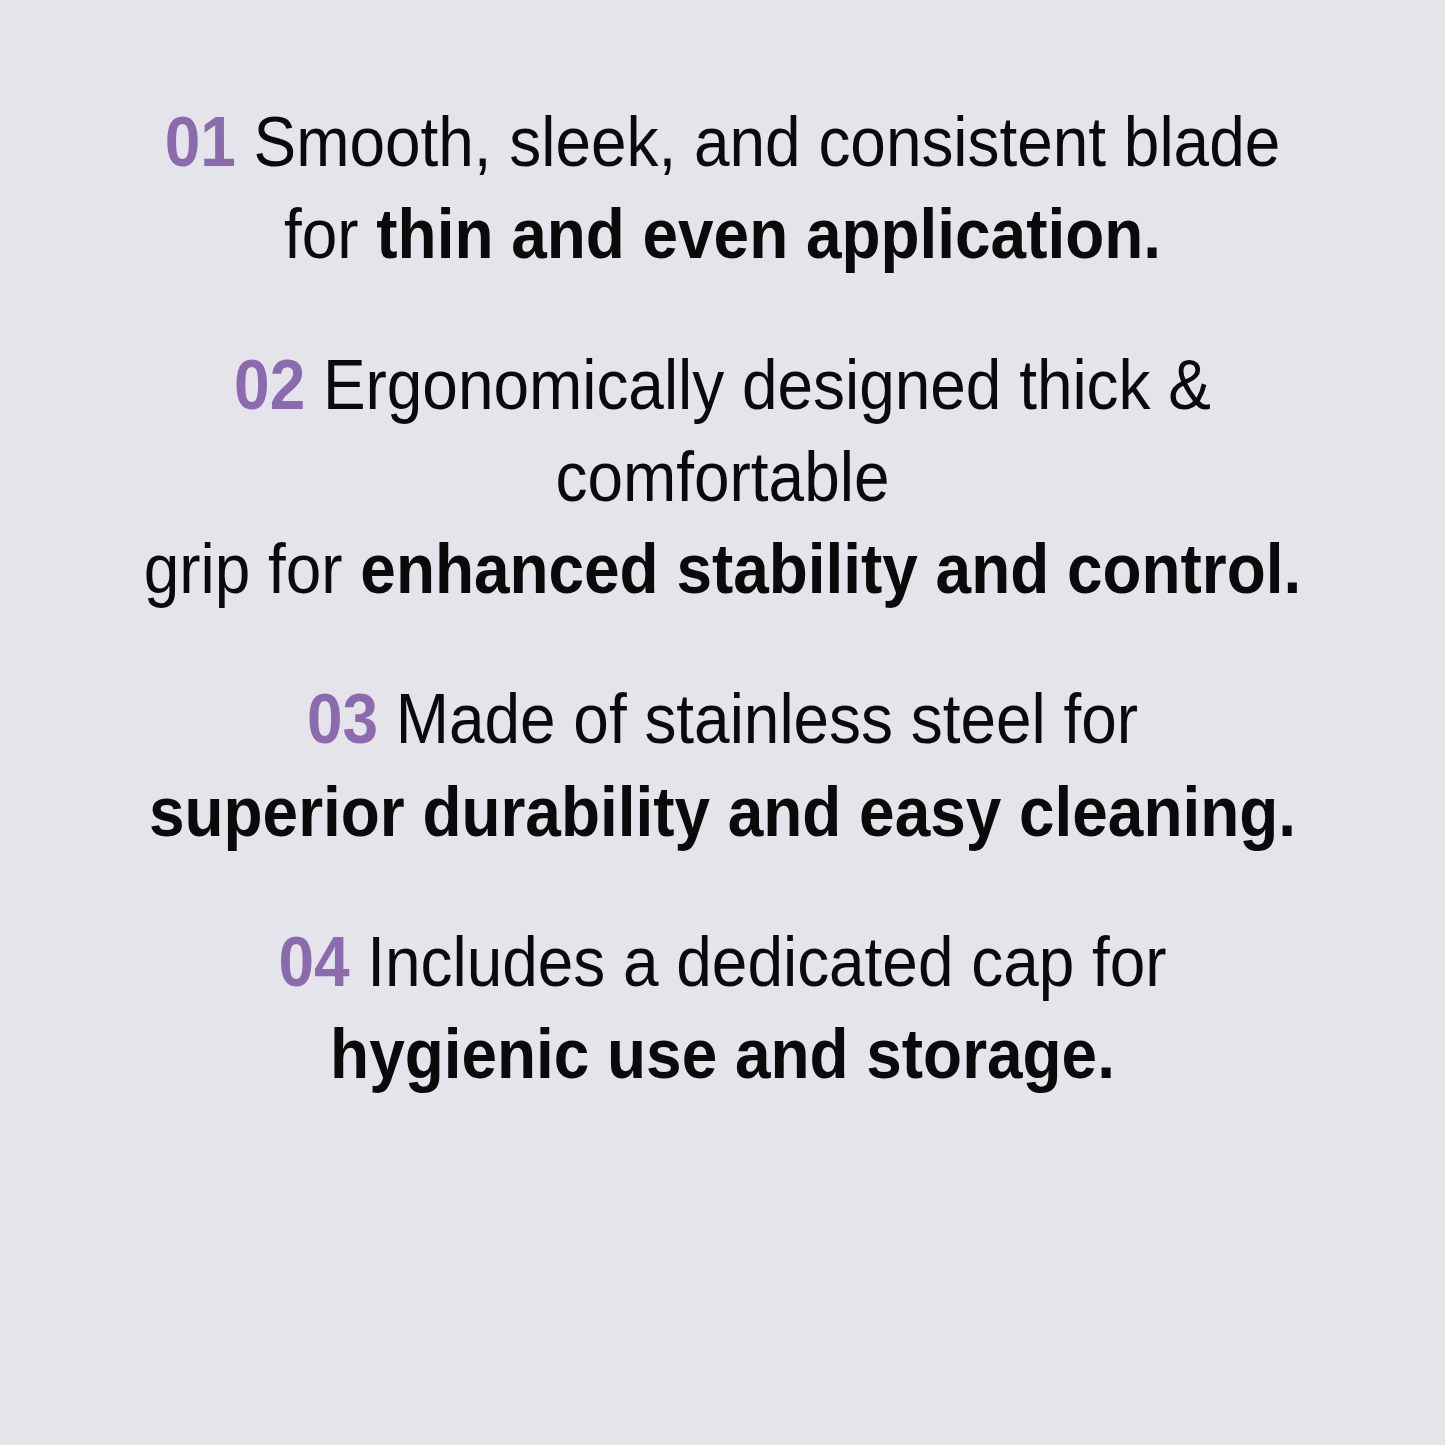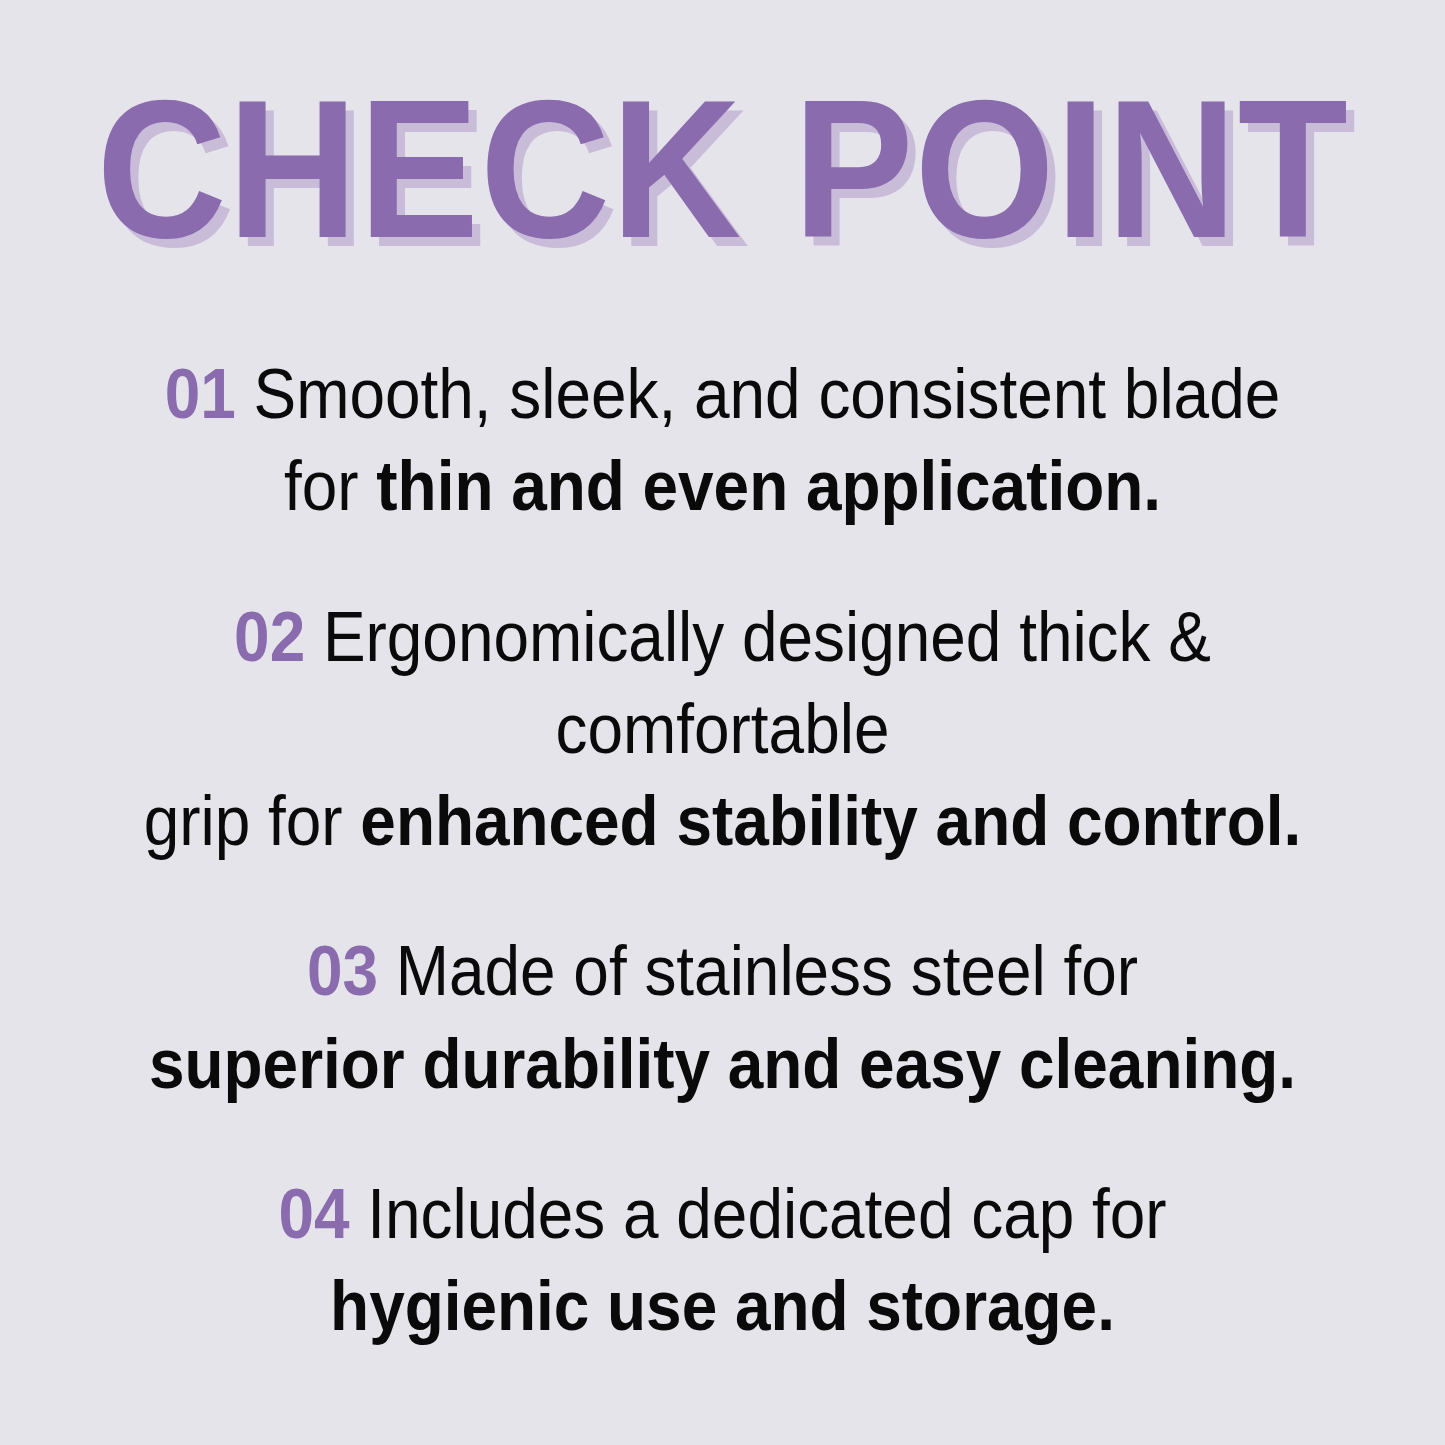--- a/index.html
+++ b/index.html
@@ -79,23 +79,20 @@
   .normal { font-weight: 400; }
   .strong { font-weight: bold; }
 
   .line { display: block; }
 </style>
 </head>
 <body>
 
 <div class="poster">
 
-  <div class="title-wrap">
-    <div class="title">CHECK POINT</div>
-  </div>
 
   <div class="list">
 
     <div class="item">
       <span class="line"><span class="num">01</span><span class="normal"> Smooth, sleek, and consistent blade</span></span>
       <span class="line"><span class="normal">for </span><span class="strong">thin and even application.</span></span>
     </div>
 
     <div class="item">
       <span class="line"><span class="num">02</span><span class="normal"> Ergonomically designed thick &amp; comfortable</span></span>

